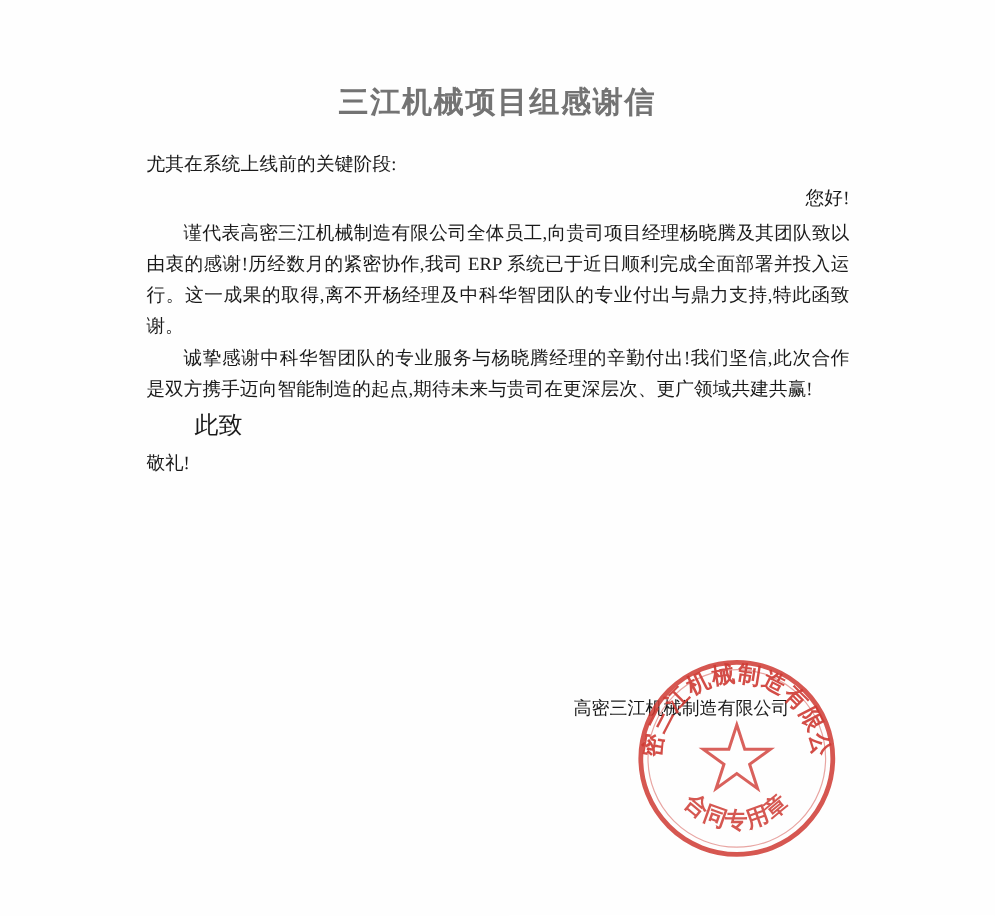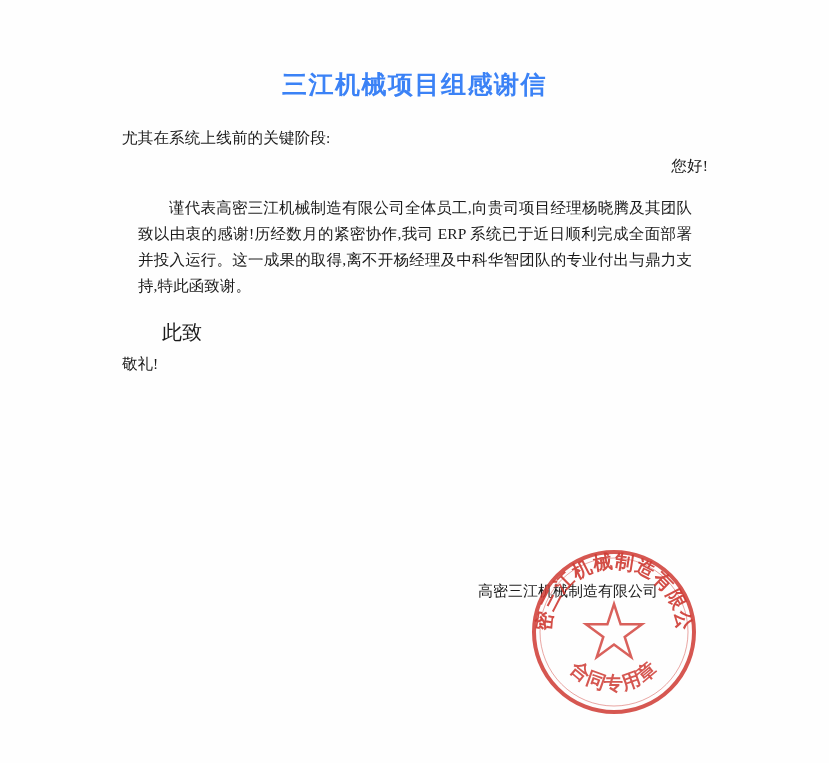--- a/index.html
+++ b/index.html
@@ -24,21 +24,21 @@
     background: #fefefe;
   }
 
   .doc-title {
     text-align: center;
     font-size: 25px;
     font-weight: bold;
     letter-spacing: 1.5px;
     margin: 0;
     padding-top: 68px;
-    color: #3b82f6;
+    color: #737373;
     font-family: "Liberation Serif", "DejaVu Serif", serif;
   }
 
   .body-area {
     position: absolute;
     left: 122px;
     top: 124px;
     width: 586px;
   }
 
@@ -53,21 +53,21 @@
     font-size: 15.5px;
     line-height: 1.75;
     margin: 0 0 3px 0;
     letter-spacing: 0.2px;
     text-align: right;
   }
 
   .para {
     font-size: 15.5px;
     line-height: 1.68;
-    margin: 16px;
+    margin: 0;
     text-align: justify;
     text-justify: inter-ideograph;
     text-indent: 2em;
     letter-spacing: 0.1px;
   }
 
   .closing-line {
     font-size: 20px;
     line-height: 1.75;
     margin: 0;
@@ -125,20 +125,21 @@
 <body>
 
 <div class="page">
 
   <h1 class="doc-title">三江机械项目组感谢信</h1>
 
   <div class="body-area">
     <p class="salutation">尤其在系统上线前的关键阶段:</p>
     <p class="greeting">您好!</p>
     <p class="para">谨代表高密三江机械制造有限公司全体员工,向贵司项目经理杨晓腾及其团队致以由衷的感谢!历经数月的紧密协作,我司 ERP 系统已于近日顺利完成全面部署并投入运行。这一成果的取得,离不开杨经理及中科华智团队的专业付出与鼎力支持,特此函致谢。</p>
+    <p class="para">诚挚感谢中科华智团队的专业服务与杨晓腾经理的辛勤付出!我们坚信,此次合作是双方携手迈向智能制造的起点,期待未来与贵司在更深层次、更广领域共建共赢!</p>
     <p class="closing-line">此致</p>
     <p class="closing-line2">敬礼!</p>
   </div>
 
   <div class="sign-block">
     <span class="sign-company">高密三江机械制造有限公司</span>
   </div>
 
   <div class="seal">
     <svg width="172" height="172" viewBox="0 0 172 172" xmlns="http://www.w3.org/2000/svg">

